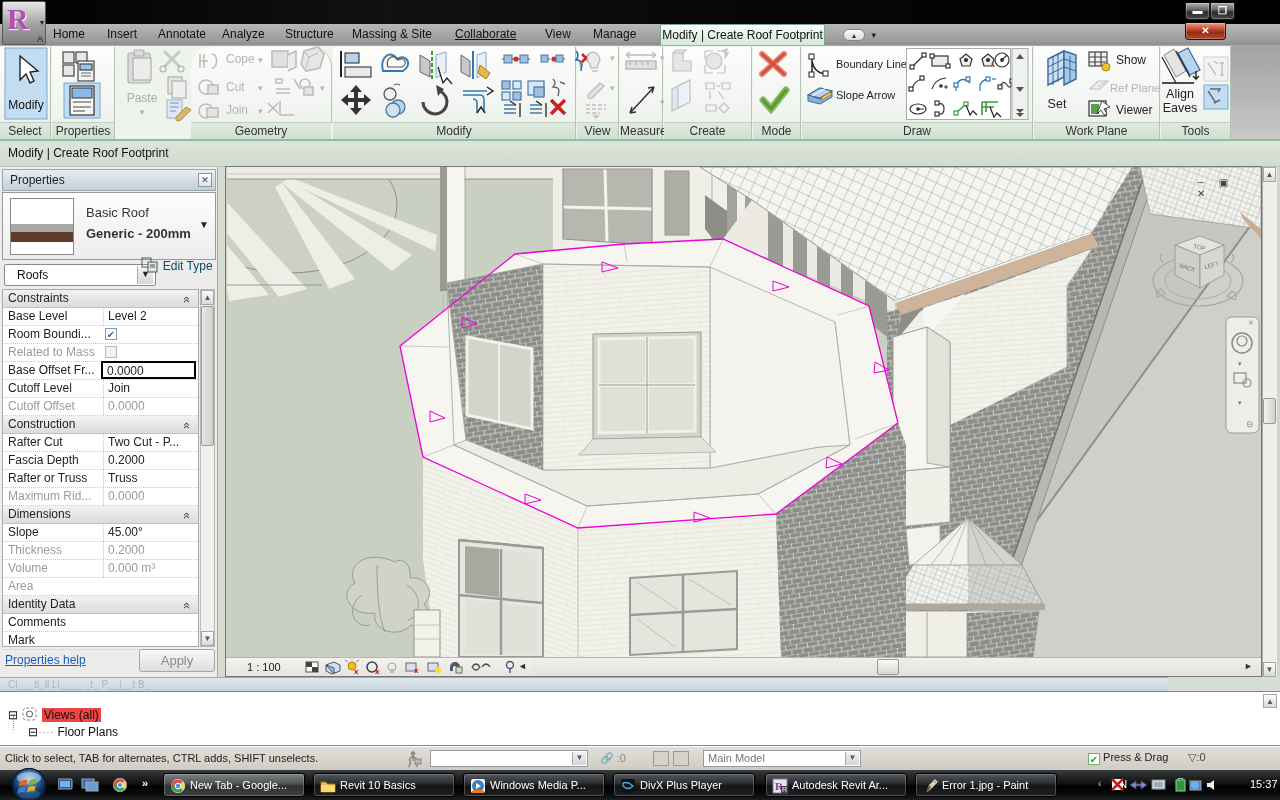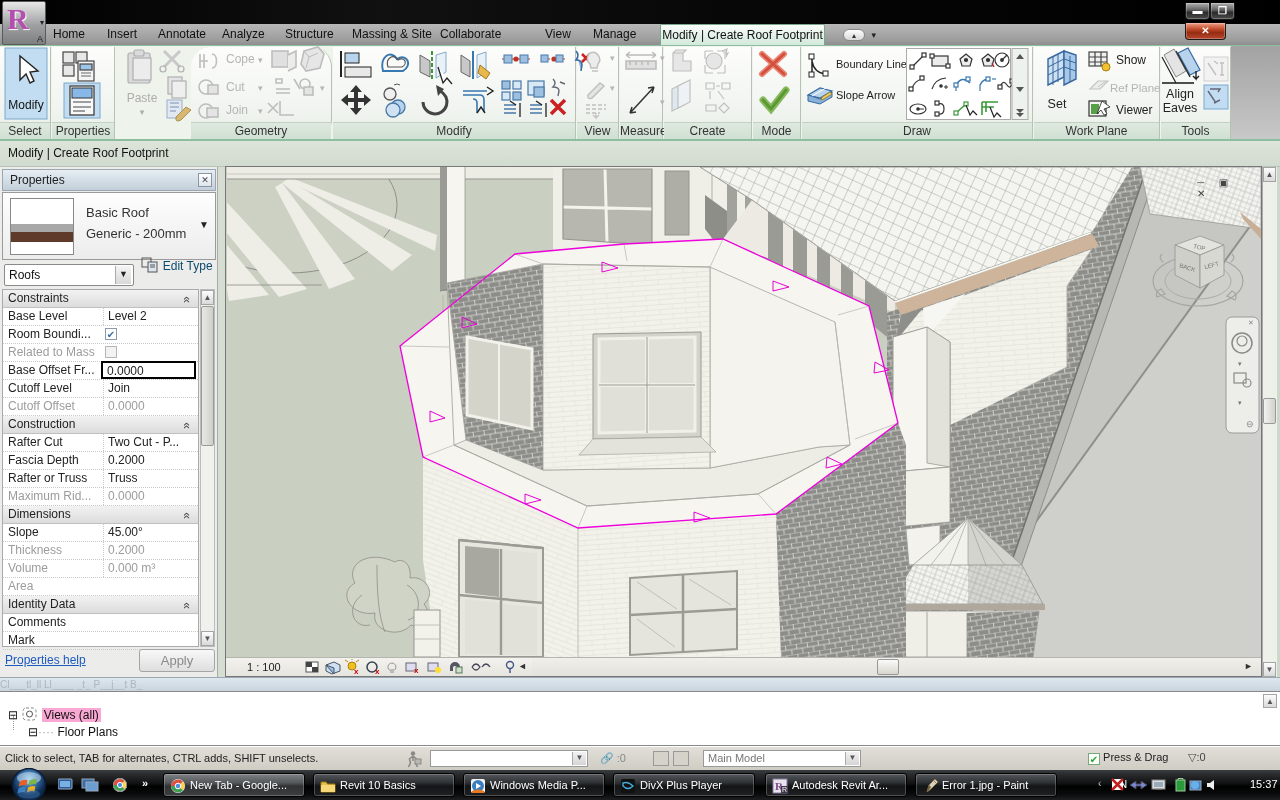--- a/index.html
+++ b/index.html
@@ -30,23 +30,23 @@
 #optbar{left:0;top:141px;width:1280px;height:26px;background:linear-gradient(180deg,#dde4da,#d2dbd0);border-bottom:1px solid #b8c2b6;font-size:12px;color:#111;line-height:25px;padding-left:8px;}
 
 #props{left:0px;top:167px;width:218px;height:510px;background:#ececea;border-right:1px solid #a9a9a9;}
 #phead{position:absolute;left:2px;top:2px;width:214px;height:22px;background:linear-gradient(180deg,#e7eef3,#c2cfda);border:1px solid #9aa6b0;font-size:12px;color:#222;line-height:20px;padding-left:7px;}
 #phead .x{position:absolute;right:3px;top:3px;width:14px;height:14px;border:1px solid #8a96a0;background:linear-gradient(180deg,#fff,#dde4ea);font-size:9px;line-height:13px;text-align:center;color:#445;}
 #typesel{position:absolute;left:2px;top:25px;width:214px;height:68px;background:linear-gradient(180deg,#fefefe,#ececec);border:1px solid #9a9a9a;}
 #typesel .prev{position:absolute;left:7px;top:5px;width:64px;height:57px;background:#fff;border:1px solid #888;}
 #typesel .prev .g{position:absolute;left:0;top:25px;width:100%;height:8px;background:#a8a8a8;}
 #typesel .prev .b{position:absolute;left:0;top:33px;width:100%;height:10px;background:#5f3a2a;}
 #typesel .t1{position:absolute;left:83px;top:12px;font-size:13px;color:#333;}
-#typesel .t2{position:absolute;left:83px;top:33px;font-size:13px;color:#333;}
+#typesel .t2{position:absolute;left:83px;top:33px;font-size:13px;color:#333;font-weight:bold;}
 #typesel .dd{position:absolute;right:6px;top:26px;font-size:10px;color:#222;}
-#roofscombo{position:absolute;left:4px;top:97px;width:130px;height:22px;background:#fff;border:1px solid #8a8a8a;border-radius:2px;font-size:12px;color:#111;line-height:20px;padding-left:4px;}
+#roofscombo{position:absolute;left:4px;top:97px;width:152px;height:22px;background:#fff;border:1px solid #8a8a8a;border-radius:2px;font-size:12px;color:#111;line-height:20px;padding-left:12px;}
 #roofscombo .dd{position:absolute;right:2px;top:1px;width:16px;height:18px;background:linear-gradient(180deg,#f4f4f4,#d8d8d8);border-left:1px solid #aaa;font-size:9px;text-align:center;line-height:17px;color:#222;}
 #edittype{position:absolute;left:140px;top:88px;width:74px;height:22px;font-size:12px;color:#0c4a6e;line-height:22px;text-align:center;}
 
 #pgrid{position:absolute;left:2px;top:122px;width:197px;height:358px;background:#fff;border:1px solid #aaa;font-size:12px;}
 .sech{height:18px;background:linear-gradient(180deg,#f2f2f2,#dcdcdc);border-bottom:1px solid #c0c0c0;color:#222;padding-left:5px;line-height:17px;position:relative;}
 .sech:after{content:"\00ab";position:absolute;right:8px;top:1px;transform:rotate(90deg);color:#444;font-size:12px;}
 .prow{height:18px;border-bottom:1px dotted #c9c9c9;position:relative;line-height:17px;color:#222;}
 .prow .k{position:absolute;left:5px;top:0;width:92px;overflow:hidden;white-space:nowrap;}
 .prow .v{position:absolute;left:100px;top:0;width:95px;border-left:1px dotted #c9c9c9;padding-left:4px;overflow:hidden;white-space:nowrap;}
 .prow.dis .k,.prow.dis .v{color:#9c9c9c;}
@@ -58,21 +58,21 @@
 .sarrow{position:absolute;left:0px;width:13px;height:15px;background:linear-gradient(180deg,#fdfdfd,#d9d9d9);border:1px solid #a5a5a5;color:#555;font-size:8px;text-align:center;line-height:14px;}
 #pslider{position:absolute;left:0px;top:16px;width:13px;height:140px;background:linear-gradient(90deg,#e8e8e6,#cfcfc9);border:1px solid #9a9a9a;border-radius:2px;}
 #phelp{position:absolute;left:5px;top:486px;font-size:12px;color:#1d5bbf;text-decoration:underline;}
 #apply{position:absolute;left:139px;top:482px;width:76px;height:23px;background:linear-gradient(180deg,#f8f8f8,#dedede);border:1px solid #a5a5a5;border-radius:3px;color:#8a8a8a;font-size:13px;text-align:center;line-height:21px;}
 #canvasborder{left:225px;top:166px;width:1037px;height:511px;border:1px solid #777;background:#c9cfc1;}
 #viewctl{left:226px;top:657px;width:1035px;height:19px;background:linear-gradient(180deg,#f4f2ee,#e6e4de);border-top:1px solid #b5b5b0;font-size:11px;color:#222;}
 #vscroll{left:1262px;top:167px;width:15px;height:510px;background:#eef0ea;border-left:1px solid #aaa;}
 #vslider{position:absolute;left:1263px;top:398px;width:13px;height:26px;background:linear-gradient(90deg,#f2f2f0,#d2d2cc);border:1px solid #999;border-radius:2px;}
 #edge{left:1277px;top:167px;width:3px;height:510px;background:#cfd6cc;}
 
-#pbhead{left:0;top:677px;width:1280px;height:14px;background:linear-gradient(180deg,#dfe7ee,#c8d4de);border-top:1px solid #9aa8b5;color:#aab6c0;font-size:10px;line-height:13px;overflow:hidden;}
+#pbhead{left:0;top:677px;width:1168px;height:14px;background:linear-gradient(180deg,#dfe7ee,#c8d4de);border-top:1px solid #9aa8b5;color:#aab6c0;font-size:10px;line-height:13px;padding-left:8px;overflow:hidden;}
 #pbody{left:0;top:691px;width:1280px;height:55px;background:#fff;border-top:1px solid #888;border-bottom:1px solid #888;}
 .tree1{position:absolute;left:8px;top:15px;font-size:12px;color:#111;}
 .tree2{position:absolute;left:28px;top:33px;font-size:12px;color:#111;}
 #pbscroll{position:absolute;right:3px;top:2px;width:14px;height:14px;background:linear-gradient(180deg,#fdfdfd,#d9d9d9);border:1px solid #a5a5a5;color:#555;font-size:8px;text-align:center;line-height:13px;}
 
 #status{left:0;top:746px;width:1280px;height:24px;background:linear-gradient(180deg,#e2dfd8,#cfccc4);border-top:1px solid #fff;font-size:11px;color:#222;}
 #status .txt{position:absolute;left:5px;top:5px;}
 .scombo{position:absolute;top:3px;height:17px;background:#fff;border:1px solid #999;}
 .scombo .dd{position:absolute;right:1px;top:1px;width:14px;height:13px;background:linear-gradient(180deg,#f2f2f2,#d5d5d5);border-left:1px solid #aaa;font-size:8px;text-align:center;line-height:12px;color:#555;}
 
@@ -91,21 +91,21 @@
       <span class="A">A</span>
     </div>
 
   <div class="abs" id="tabrow">
     <span class="tab" style="left:53px;">Home</span>
     <span class="tab" style="left:107px;">Insert</span>
     <span class="tab" style="left:158px;">Annotate</span>
     <span class="tab" style="left:222px;">Analyze</span>
     <span class="tab" style="left:285px;">Structure</span>
     <span class="tab" style="left:352px;">Massing &amp; Site</span>
-    <span class="tab" style="left:440px;">Collaborate</span>
+    <span class="tab" style="left:455px;text-decoration:underline;">Collaborate</span>
     <span class="tab" style="left:545px;">View</span>
     <span class="tab" style="left:593px;">Manage</span>
     <div id="activetab">Modify | Create Roof Footprint</div>
     <div id="ribbonopts">▴</div>
   </div>
 
   <div class="abs" id="ribbon">
     <div class="gray"></div>
     <div class="panel" style="left:0px;width:51px;">
         <div class="plabel">Select</div>
@@ -756,21 +756,21 @@
     </div>
     <div id="phelp">Properties help</div>
     <div id="apply">Apply</div>
   </div>
 
   <div class="abs" id="pbhead">Cl___tl_ll Ll____ _t_ P__j__t B_</div>
   <div class="abs" id="pbody">
     <span class="tree1">⊟ <svg width="17" height="14" viewBox="0 0 17 14" style="vertical-align:-2px;">
           <rect x="2" y="1" width="13" height="12" rx="3" fill="none" stroke="#888" stroke-dasharray="3 2"></rect>
           <circle cx="8.5" cy="7" r="3" fill="none" stroke="#555"></circle>
-        </svg> <span style="background:#f9a8d4;padding:0 2px;">Views (all)</span></span>
+        </svg> <span style="background:#ef4444;padding:0 2px;">Views (all)</span></span>
     <span class="tree2">⊟<span style="color:#aaa;">····</span> Floor Plans</span>
       <div style="position:absolute;left:13px;top:24px;width:1px;height:14px;border-left:1px dotted #999;"></div>
     <div id="pbscroll">▲</div>
   </div>
 
   <div class="abs" id="status">
     <span class="txt">Click to select, TAB for alternates, CTRL adds, SHIFT unselects.</span>
     <svg style="position:absolute;left:404px;top:3px;" width="18" height="18" viewBox="0 0 18 18">
         <circle cx="9" cy="3.5" r="2.2" fill="#8a8a84"></circle>
         <path d="M9 6 l-3.5 3 1 4 -2 4 M9 6 l3.5 3 -1 4 2 4 M9 6 v5" stroke="#8a8a84" stroke-width="1.6" fill="none"></path>

